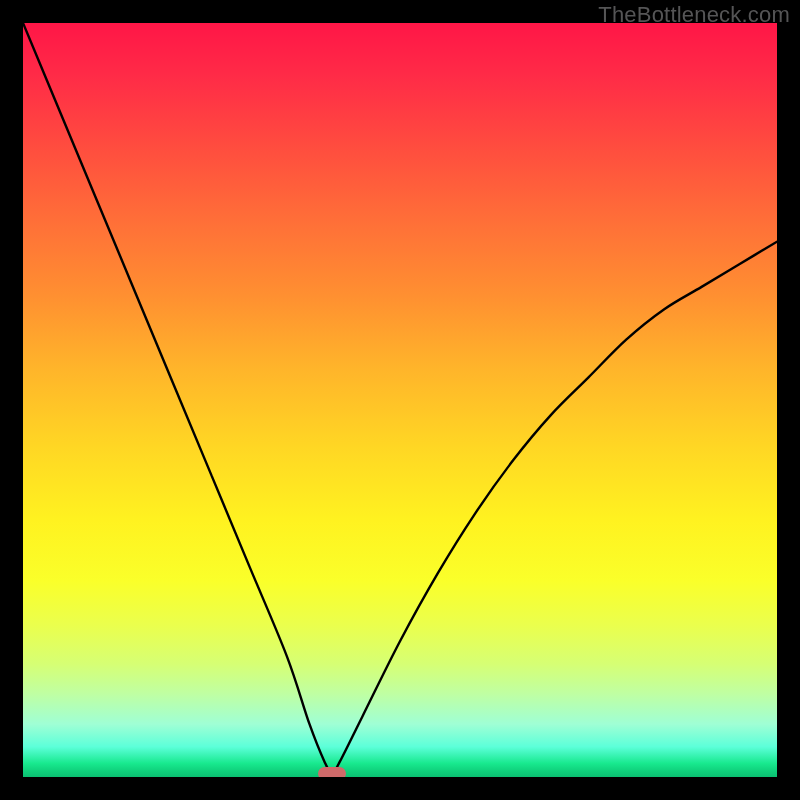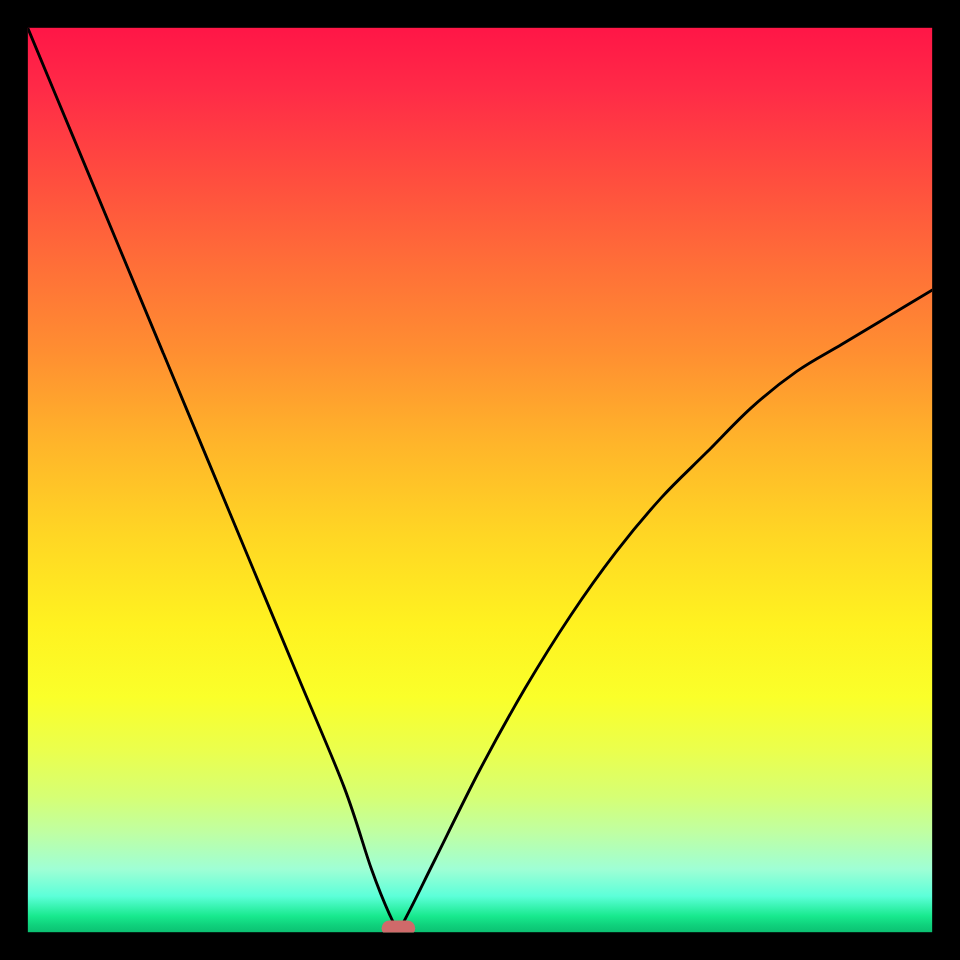--- a/index.html
+++ b/index.html
@@ -76,13 +76,14 @@
 <body>
 
 <div class="frame">
   <div class="plot-area">
     <div class="gradient"></div>
     <svg class="curve" viewBox="0 0 754 754" preserveAspectRatio="none">
       <path id="curve-path" fill="none" stroke="#000" stroke-width="2.4" stroke-linecap="round" d="M 0 0 C 6.283333333333334 15.080000000000004, 25.133333333333333 60.32000000000001, 37.7 90.48000000000002 C 50.26666666666667 120.64000000000003, 62.83333333333334 150.80000000000004, 75.4 180.96000000000004 C 87.96666666666667 211.12000000000003, 100.53333333333333 241.28, 113.1 271.44 C 125.66666666666666 301.59999999999997, 138.23333333333335 331.76, 150.8 361.91999999999996 C 163.36666666666667 392.0799999999999, 175.93333333333334 422.23999999999995, 188.5 452.4 C 201.06666666666666 482.56, 213.63333333333333 512.72, 226.2 542.88 C 238.76666666666665 573.04, 253.84666666666664 606.97, 263.9 633.36 C 273.9533333333333 659.75, 280.2366666666666 683.6266666666667, 286.52 701.22 C 292.80333333333334 718.8133333333334, 297.83000000000004 730.7516666666667, 301.6 738.92 C 305.37 747.0883333333333, 306.62666666666667 750.23, 309.14 750.23 C 311.6533333333333 750.23, 311.6533333333333 748.345, 316.68 738.92 C 321.7066666666667 729.4949999999999, 329.24666666666667 713.7866666666666, 339.3 693.68 C 349.35333333333335 673.5733333333333, 364.43333333333334 642.1566666666666, 377 618.28 C 389.56666666666666 594.4033333333333, 402.1333333333334 571.7833333333333, 414.70000000000005 550.42 C 427.2666666666667 529.0566666666666, 439.8333333333333 508.95000000000005, 452.4 490.1 C 464.96666666666664 471.25, 477.53333333333336 453.65666666666664, 490.1 437.32 C 502.6666666666667 420.98333333333335, 515.2333333333333 405.90333333333336, 527.8 392.08000000000004 C 540.3666666666666 378.2566666666667, 552.9333333333333 366.94666666666666, 565.5 354.38 C 578.0666666666667 341.81333333333333, 590.6333333333334 327.99, 603.2 316.68 C 615.7666666666667 305.37, 628.3333333333333 295.31666666666666, 640.9 286.52 C 653.4666666666667 277.7233333333333, 666.0333333333333 271.44, 678.6 263.9 C 691.1666666666667 256.35999999999996, 703.7333333333333 248.81999999999996, 716.3 241.27999999999997 C 728.8666666666666 233.73999999999998, 747.7166666666667 222.43000000000006, 754 218.66000000000008"></path>
     </svg>
     <div id="marker" class="marker" style="left: 295.14px; top: 744.23px; background: rgb(207, 106, 106);"></div>
   </div>
+  <div class="watermark">TheBottleneck.com</div>
 </div>
 
 </body></html>

